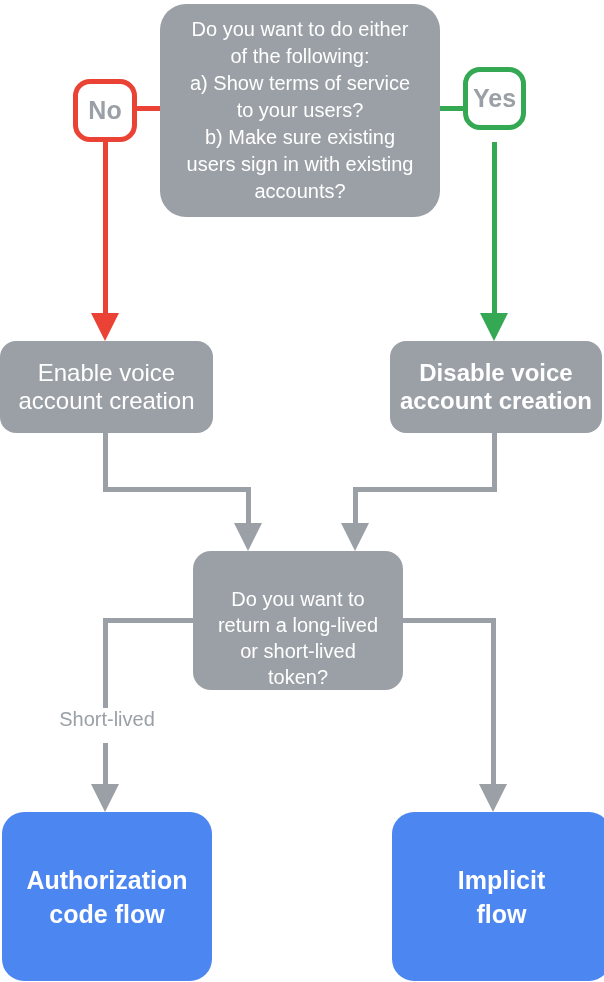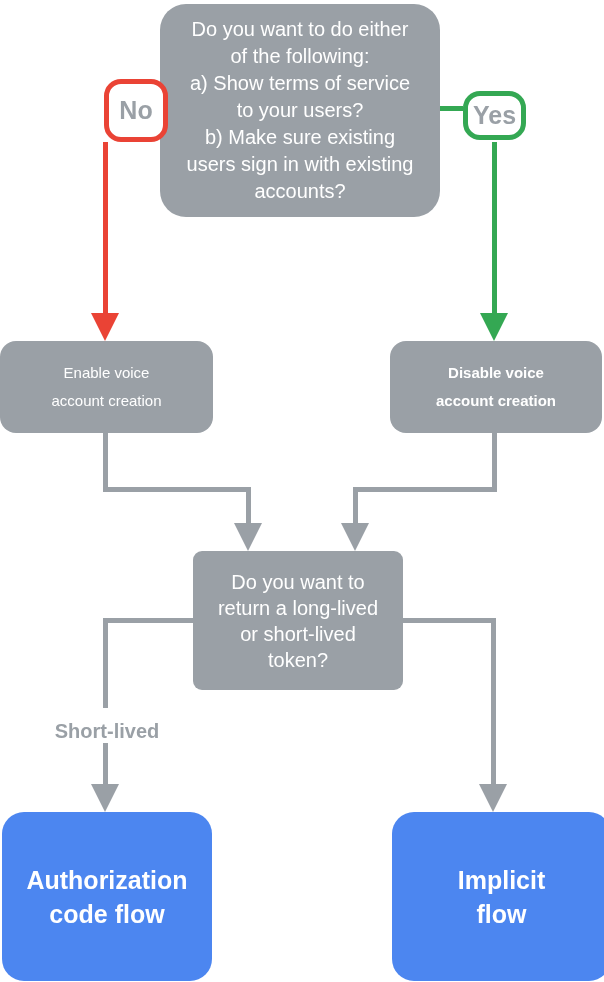--- a/index.html
+++ b/index.html
@@ -23,21 +23,21 @@
     position: absolute;
     background: var(--gray);
     color: var(--white);
     display: flex;
     align-items: center;
     justify-content: center;
     text-align: center;
     white-space: pre-line;
   }
   .node-question { border-radius: 26px; font-size: 20px; line-height: 27px; }
-  .node-action  { border-radius: 16px; font-size: 15px; line-height: 28px; }
+  .node-action  { border-radius: 16px; font-size: 24px; line-height: 28px; }
   .node-terminal {
     background: var(--blue);
     border-radius: 22px;
     font-size: 25px;
     line-height: 34px;
     font-weight: 700;
   }
   .badge {
     position: absolute;
     background: var(--white);
@@ -62,50 +62,50 @@
     border-right: 14px solid transparent;
     border-top: 28px solid var(--gray);
   }
   .arrow-red   { border-top-color: var(--red); }
   .arrow-green { border-top-color: var(--green); }
   .edge-label {
     position: absolute;
     background: var(--white);
     color: var(--gray);
     font-size: 20px;
-    font-weight: 700;
+    font-weight: 400;
     display: flex;
-    align-items: flex-end;
+    align-items: flex-start;
     justify-content: center;
   }
 </style>
 </head>
 <body>
 
 <div class="canvas">
 
   <div class="node node-question" style="left:160px; top:4px; width:280px; height:213px; padding:0 12px;">
     <span>Do you want to do either
 of the following:
 a) Show terms of service
 to your users?
 b) Make sure existing
 users sign in with existing
 accounts?</span>
   </div>
 
   <div class="edge edge-red" style="left:137px; top:106px; width:23px; height:5px;"></div>
-  <div class="badge badge-no" style="left:73px; top:79px; width:64px; height:63px;margin-left:31px;">
+  <div class="badge badge-no" style="left:73px; top:79px; width:64px; height:63px;">
     <span>No</span>
   </div>
   <div class="edge edge-red" style="left:103px; top:142px; width:5px; height:172px;"></div>
   <div class="arrow-down arrow-red" style="left:91px; top:313px;"></div>
 
   <div class="edge edge-green" style="left:440px; top:106px; width:23px; height:5px;"></div>
-  <div class="badge badge-yes" style="left:463px; top:91px; width:63px; height:49px;">
+  <div class="badge badge-yes" style="left:463px; top:67px; width:63px; height:63px;">
     <span>Yes</span>
   </div>
   <div class="edge edge-green" style="left:492px; top:142px; width:5px; height:172px;"></div>
   <div class="arrow-down arrow-green" style="left:480px; top:313px;"></div>
 
   <div class="node node-action" style="left:0px; top:341px; width:213px; height:92px;">
     <span>Enable voice
 account creation</span>
   </div>
   <div class="node node-action" style="left:390px; top:341px; width:212px; height:92px;font-weight:bold;">
@@ -116,21 +116,21 @@
   <div class="edge" style="left:103px; top:433px; width:5px; height:59px;"></div>
   <div class="edge" style="left:103px; top:487px; width:148px; height:5px;"></div>
   <div class="edge" style="left:246px; top:487px; width:5px; height:38px;"></div>
   <div class="arrow-down" style="left:234px; top:523px;"></div>
 
   <div class="edge" style="left:492px; top:433px; width:5px; height:59px;"></div>
   <div class="edge" style="left:353px; top:487px; width:144px; height:5px;"></div>
   <div class="edge" style="left:353px; top:487px; width:5px; height:38px;"></div>
   <div class="arrow-down" style="left:341px; top:523px;"></div>
 
-  <div class="node node-question" style="left:193px; top:551px; width:210px; height:139px; border-radius:9px; font-size:20px; line-height:26px;">
+  <div class="node node-question" style="left:193px; top:551px; width:210px; height:139px; border-radius:18px; font-size:20px; line-height:26px;align-items:flex-end;">
     <span>Do you want to
 return a long-lived
 or short-lived
 token?</span>
   </div>
 
   <div class="edge" style="left:106px; top:618px; width:87px; height:5px;"></div>
   <div class="edge" style="left:103px; top:618px; width:5px; height:168px;"></div>
   <div class="edge-label" style="left:22px; top:708px; width:170px; height:35px;">
     <span>Short-lived</span>

